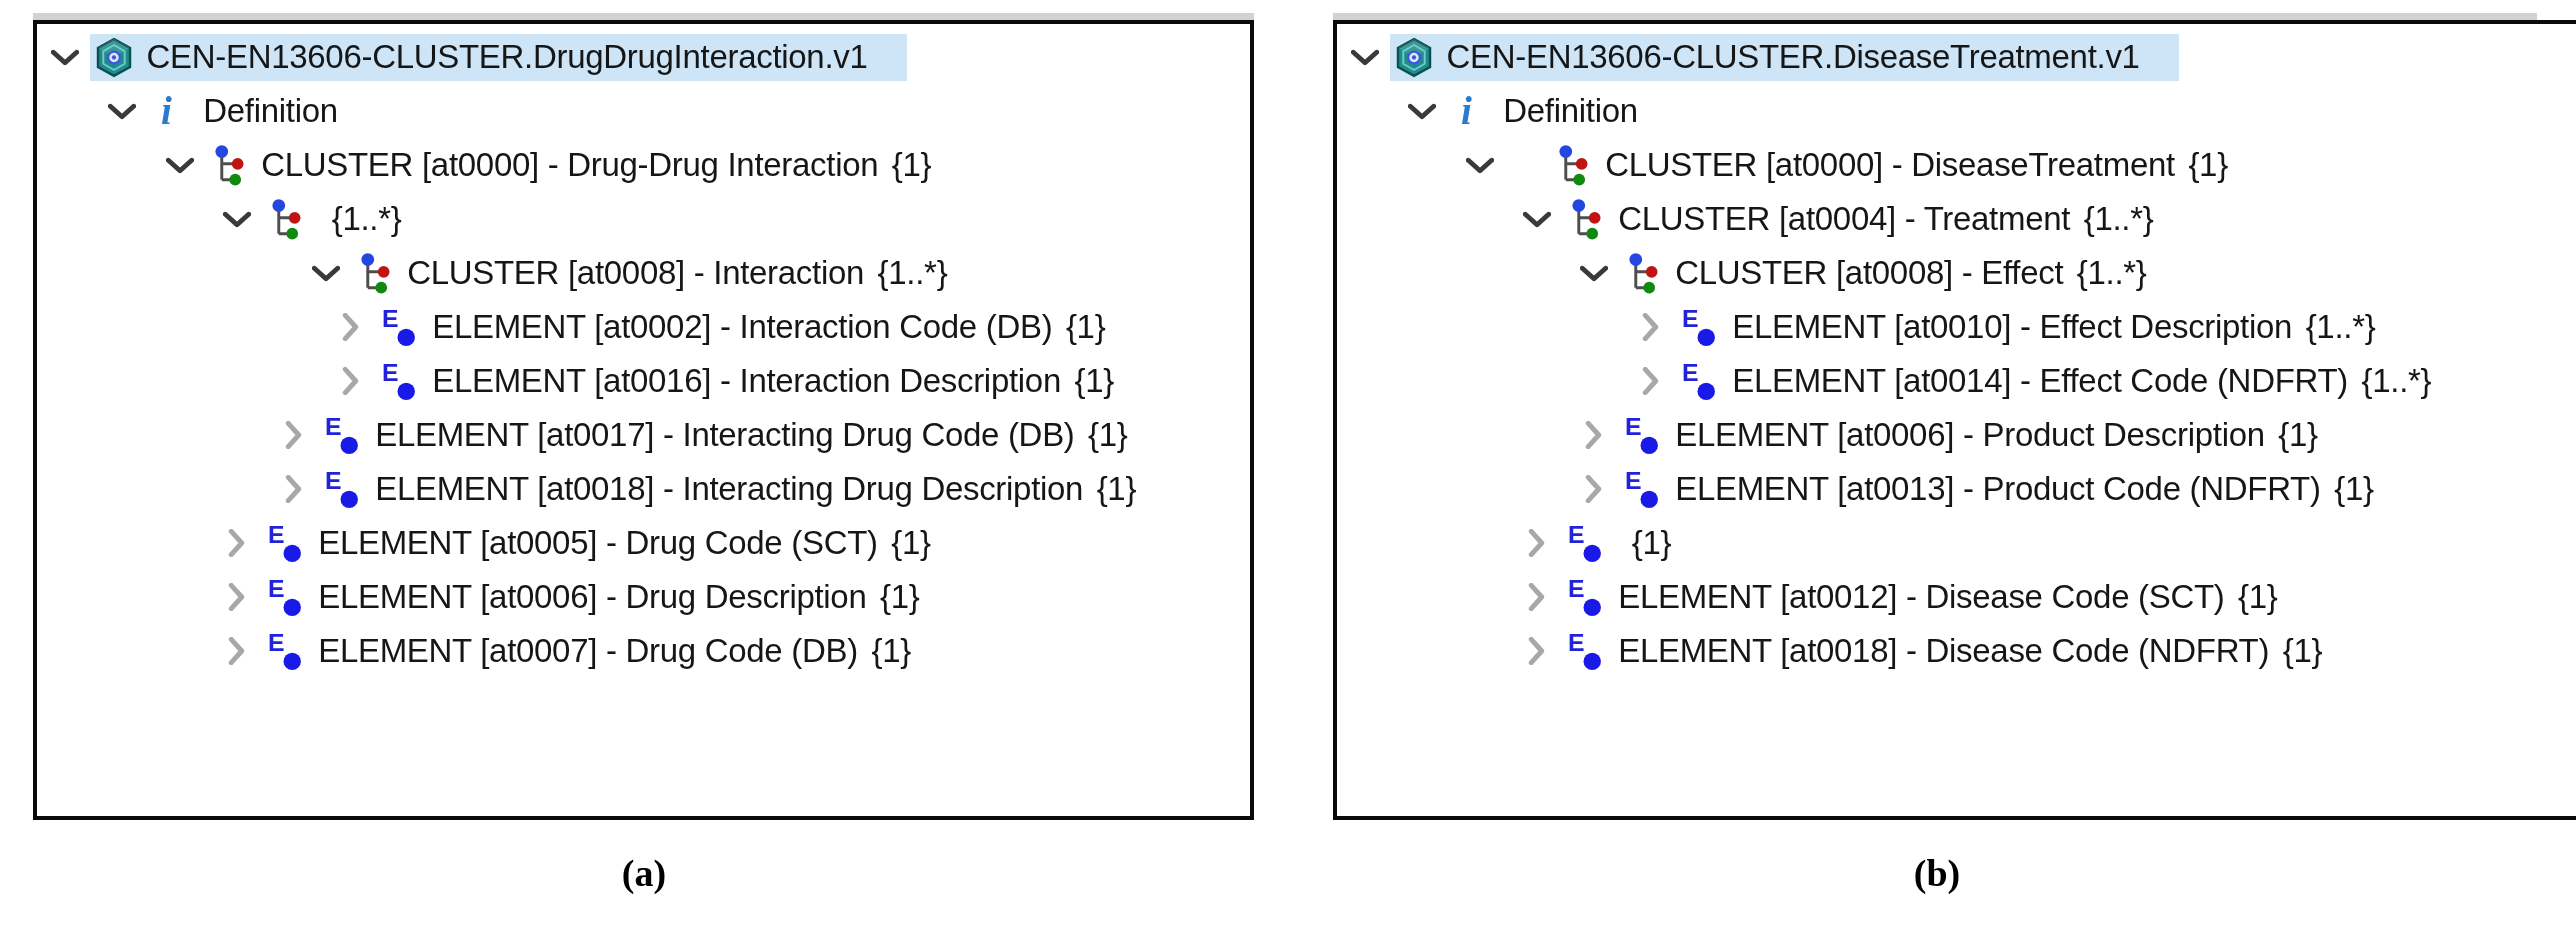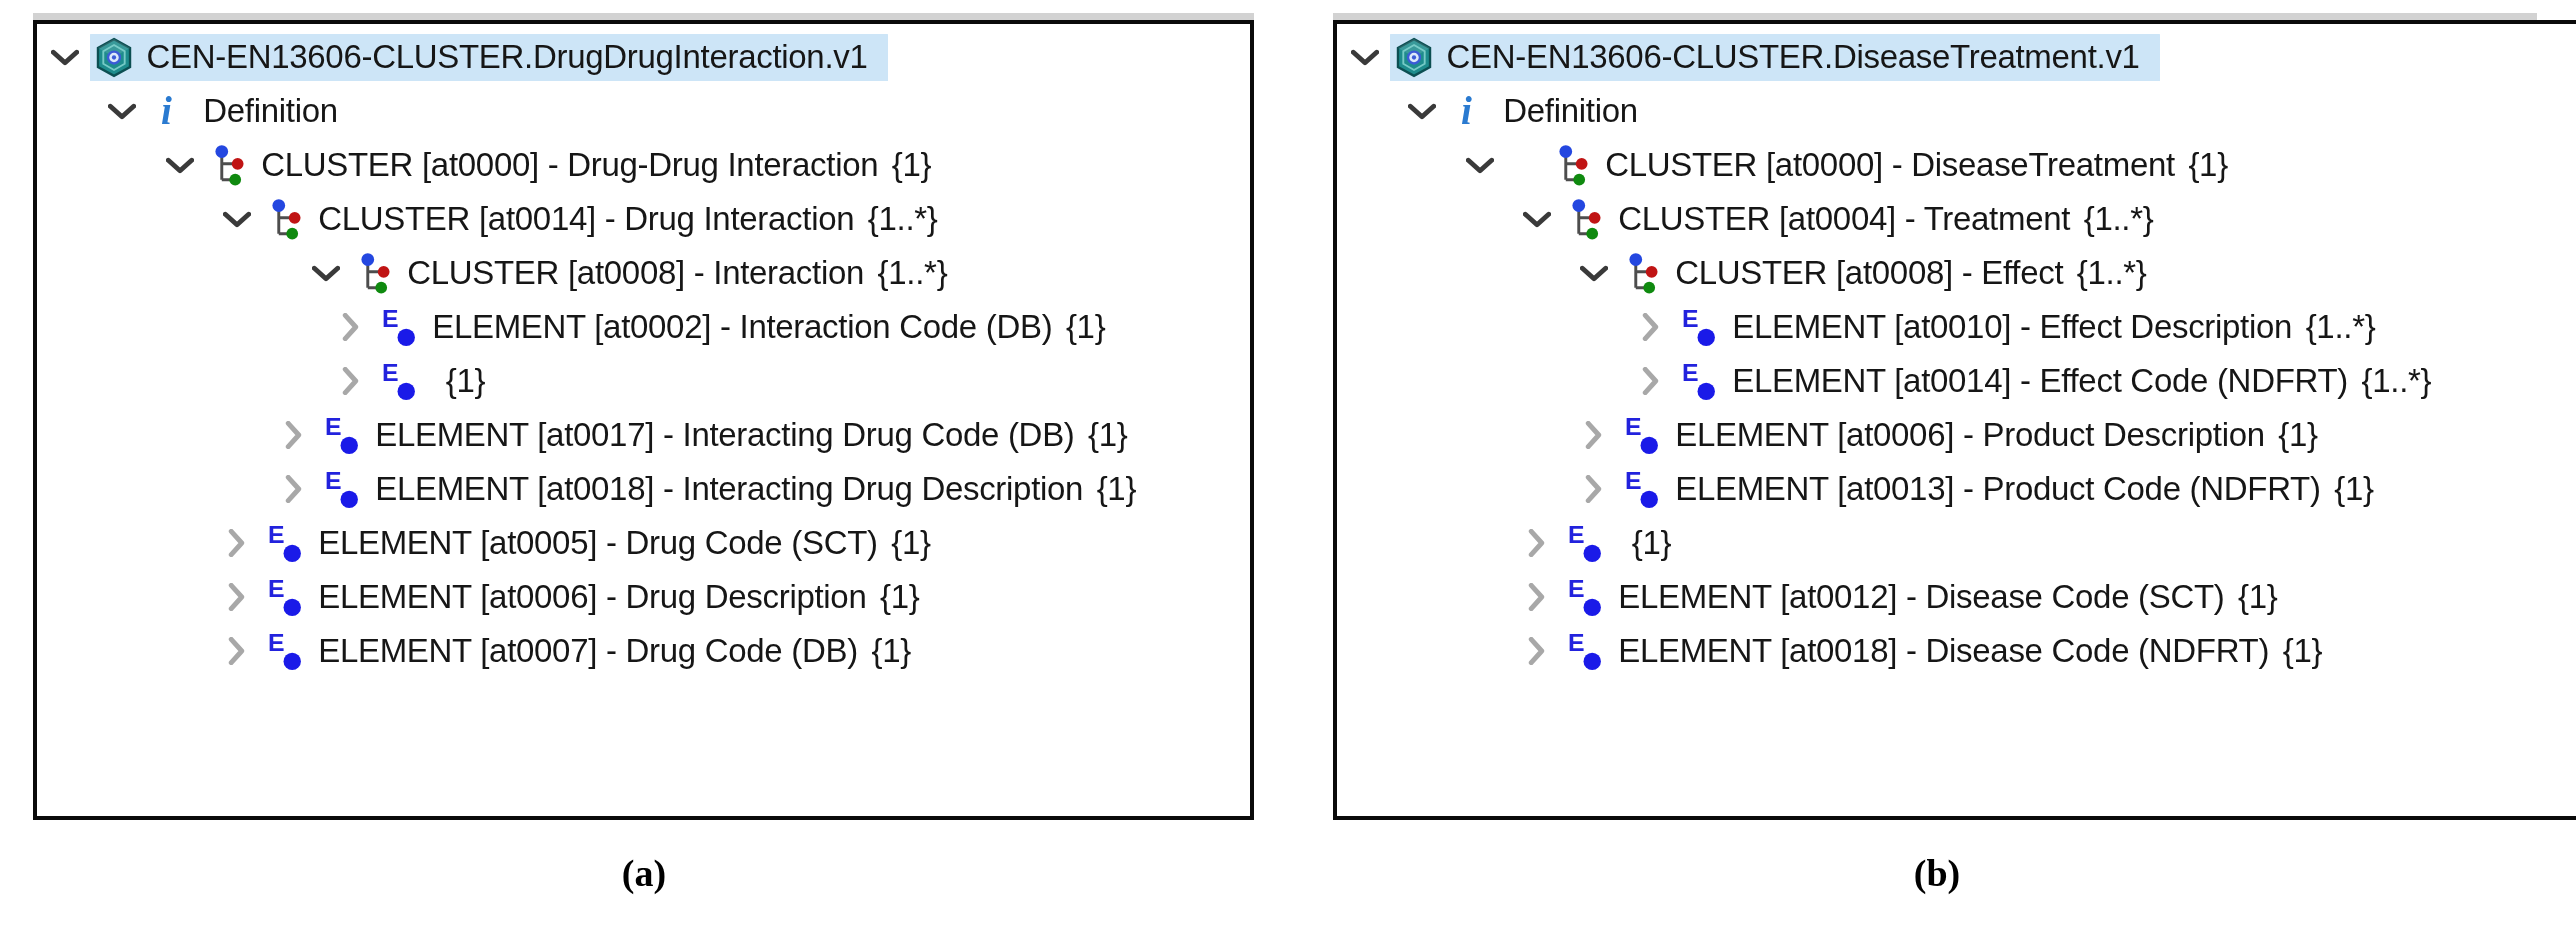--- a/index.html
+++ b/index.html
@@ -15,21 +15,21 @@
   .panel{
     position:absolute;top:20px;height:800px;box-sizing:border-box;
     border:4.9px solid var(--border);background:#ffffff;overflow:hidden;
   }
   .panel-a{left:33px;width:1221px;}
   .panel-b{left:1333px;width:1287px;}
   .tree{padding-top:6.1px;}
   .row{display:flex;align-items:center;height:54px;white-space:nowrap;}
   .exp{width:31px;flex:none;display:flex;align-items:center;justify-content:center;margin-right:9.8px;cursor:pointer;}
   .grp{display:inline-flex;align-items:center;padding:3.1px 7.4px 3.1px 4.9px;border-radius:0.6px;}
-  .grp.sel{background:var(--sel);padding-right:20px;}
+  .grp.sel{background:var(--sel);padding-right:39px;}
   .nico{flex:none;display:flex;align-items:center;justify-content:center;width:38px;margin-right:13.5px;}
   .lbl{font-size:33px;color:var(--text);letter-spacing:-0.3px;}
   .occ{font-size:33px;color:var(--text);margin-left:13.5px;letter-spacing:-0.3px;}
   .caption{
     position:absolute;top:851px;transform:translateX(-50%);
     font-family:"Liberation Serif",serif;font-weight:bold;font-size:38px;color:#000;
   }
   .caption-a{left:644px;}
   .caption-b{left:1937px;}
 </style>
@@ -104,21 +104,20 @@
           </span>
           <span class="grp">
             <span class="nico">
     <svg width="33" height="44" viewBox="0 0 27 36">
       <path d="M8 10 L8 30 M8 17 L20 17 M8 30 L17 30" fill="none" stroke="#4d4d4d" stroke-width="2.4"></path>
       <circle cx="8" cy="7" r="5.2" fill="#2447e0"></circle>
       <circle cx="21" cy="17" r="4.8" fill="#c01414"></circle>
       <circle cx="19" cy="30" r="4.8" fill="#0f8a0f"></circle>
     </svg>
             </span>
-            <span class="lbl">CLUSTER [at0014] - Drug Interaction</span>
             <span class="occ">{1..*}</span>
           </span>
         </div>
         <div class="row" style="padding-left: 241px; margin-left: 32px;">
           <span class="exp">
             <svg width="28" height="17" viewBox="0 0 24 14">
               <polyline points="2,2.5 12,11.5 22,2.5" fill="none" stroke="#3a3a3a" stroke-width="4.2" stroke-linecap="round" stroke-linejoin="round"></polyline>
             </svg>
           </span>
           <span class="grp">
@@ -157,20 +156,21 @@
               <polyline points="2.5,2 11.5,12 2.5,22" fill="none" stroke="#a8a8a8" stroke-width="4.2" stroke-linecap="round" stroke-linejoin="round"></polyline>
             </svg>
           </span>
           <span class="grp">
             <span class="nico">
     <svg width="36" height="41" viewBox="0 0 29 33">
       <text x="0" y="16" font-family="Liberation Sans, sans-serif" font-weight="bold" font-size="20" fill="#2222dd">E</text>
       <circle cx="19.5" cy="24.5" r="7" fill="#1a1ae8"></circle>
     </svg>
             </span>
+            <span class="lbl">ELEMENT [at0016] - Interaction Description</span>
             <span class="occ">{1}</span>
           </span>
         </div>
         <div class="row" style="padding-left: 241px;">
           <span class="exp">
             <svg width="17" height="28" viewBox="0 0 14 24">
               <polyline points="2.5,2 11.5,12 2.5,22" fill="none" stroke="#a8a8a8" stroke-width="4.2" stroke-linecap="round" stroke-linejoin="round"></polyline>
             </svg>
           </span>
           <span class="grp">

